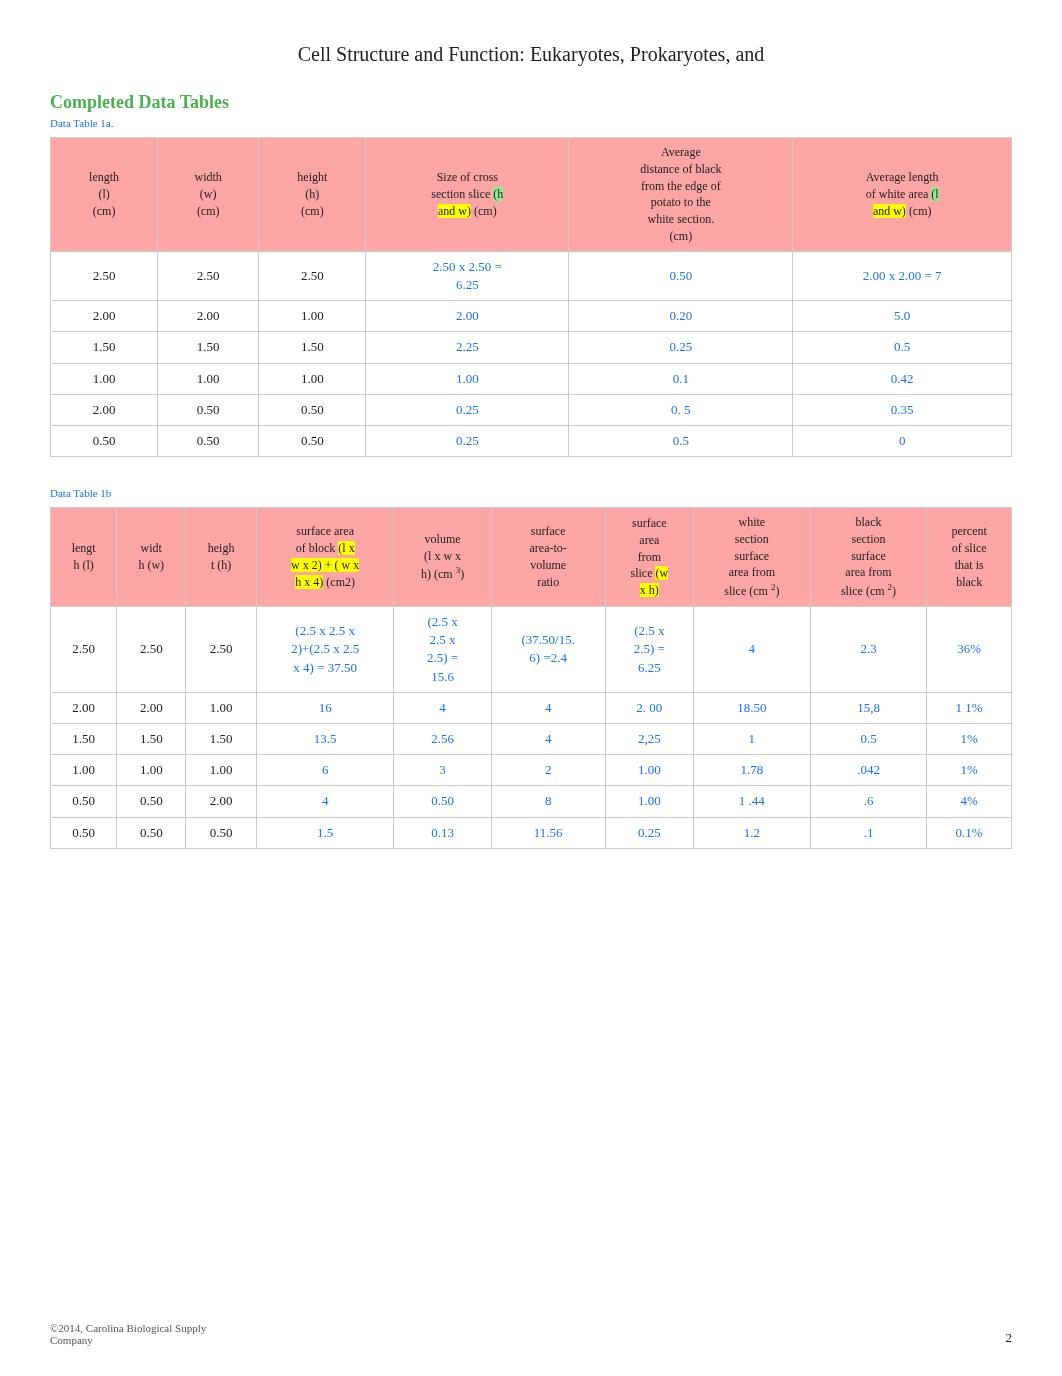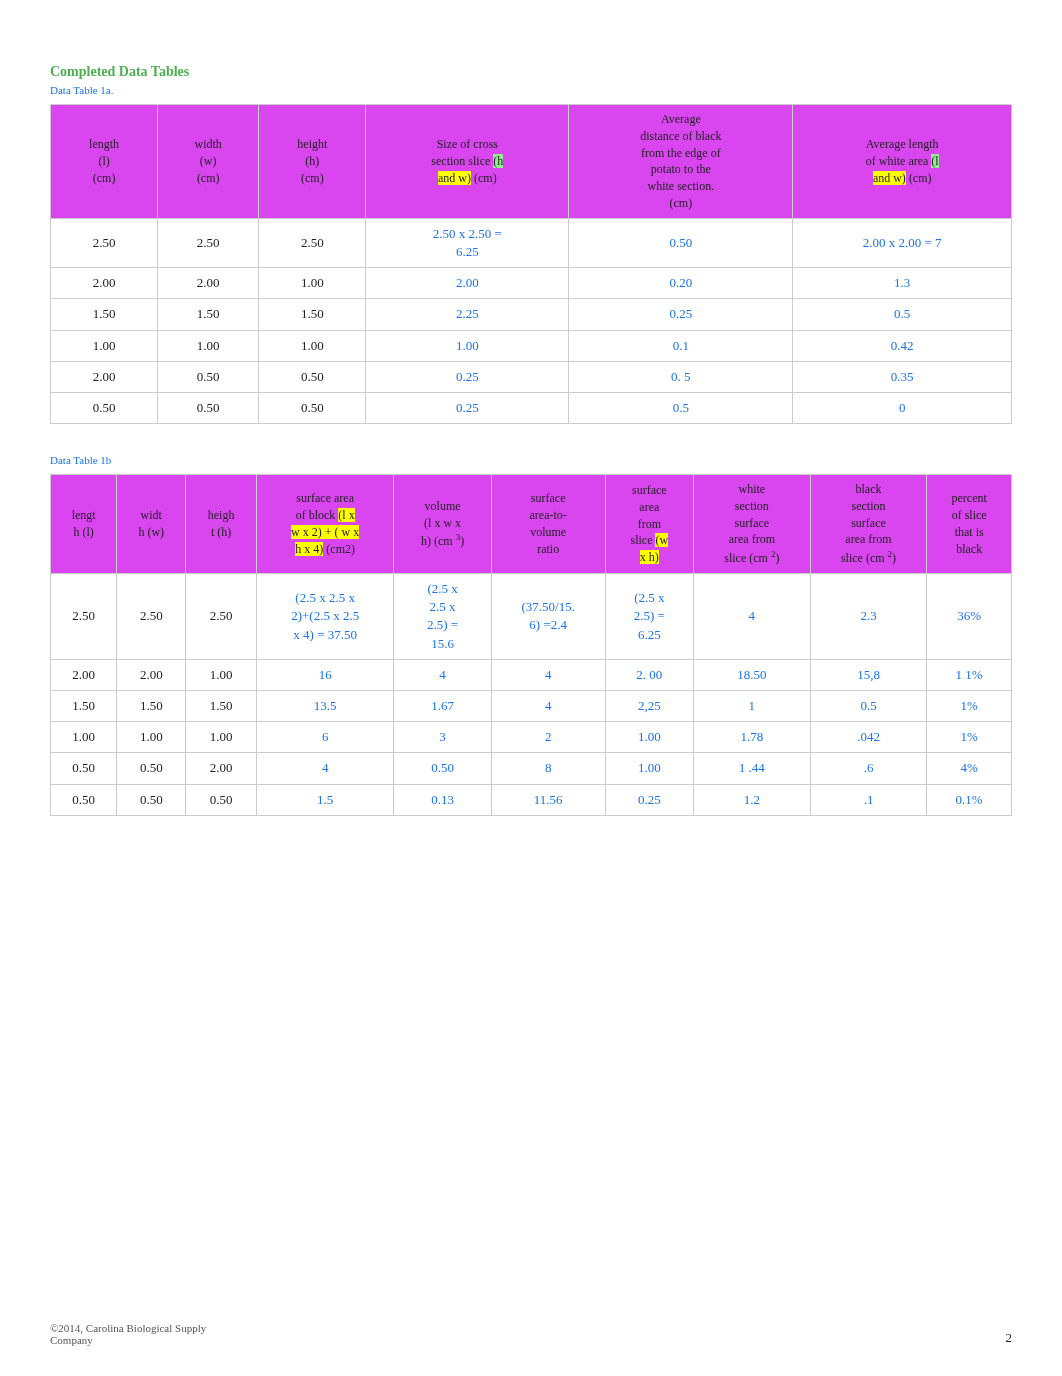--- a/index.html
+++ b/index.html
@@ -16,21 +16,21 @@
     .page-title {
       text-align: center;
       font-size: 20px;
       font-weight: normal;
       margin-bottom: 24px;
       line-height: 1.4;
     }
 
     .section-heading {
       color: #4caf50;
-      font-size: 14px;
+      font-size: 18px;
       font-weight: bold;
       margin-bottom: 4px;
     }
 
     .table-label {
       color: #1a73e8;
       font-size: 11px;
       margin-bottom: 8px;
     }
 
@@ -42,21 +42,21 @@
 
     th, td {
       border: 1px solid #ccc;
       padding: 6px 8px;
       text-align: center;
       vertical-align: middle;
       line-height: 1.4;
     }
 
     th {
-      background: #d946ef;
+      background: #fca5a5;
       font-weight: normal;
       font-size: 12px;
     }
 
     .data-value {
       color: #1a73e8;
     }
 
     .highlight-yellow {
       background-color: #ffff00;
@@ -88,20 +88,21 @@
 
     .superscript {
       font-size: 9px;
       vertical-align: super;
     }
   </style>
 </head>
 <body>
 
 <div class="page-title">
+  <div>Cell Structure and Function: Eukaryotes, Prokaryotes, and</div>
 </div>
 
 <div class="section-heading">Completed Data Tables</div>
 
 <div class="table-label">Data Table 1a.</div>
 
 <table>
   <thead>
     <tr>
       <th>
@@ -132,21 +133,21 @@
       <td class="data-value">2.50 x 2.50 =<br>6.25</td>
       <td class="data-value">0.50</td>
       <td class="data-value">2.00 x 2.00 = 7</td>
     </tr>
     <tr>
       <td>2.00</td>
       <td>2.00</td>
       <td>1.00</td>
       <td class="data-value">2.00</td>
       <td class="data-value">0.20</td>
-      <td class="data-value">1.3</td>
+      <td class="data-value">5.0</td>
     </tr>
     <tr>
       <td>1.50</td>
       <td>1.50</td>
       <td>1.50</td>
       <td class="data-value">2.25</td>
       <td class="data-value">0.25</td>
       <td class="data-value">0.5</td>
     </tr>
     <tr>
@@ -236,21 +237,21 @@
       <td class="data-value">2. 00</td>
       <td class="data-value">18.50</td>
       <td class="data-value">15,8</td>
       <td class="data-value">1 1%</td>
     </tr>
     <tr>
       <td>1.50</td>
       <td>1.50</td>
       <td>1.50</td>
       <td class="data-value">13.5</td>
-      <td class="data-value">1.67</td>
+      <td class="data-value">2.56</td>
       <td class="data-value">4</td>
       <td class="data-value">2,25</td>
       <td class="data-value">1</td>
       <td class="data-value">0.5</td>
       <td class="data-value">1%</td>
     </tr>
     <tr>
       <td>1.00</td>
       <td>1.00</td>
       <td>1.00</td>

